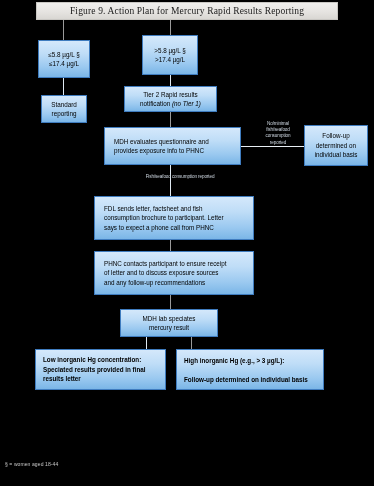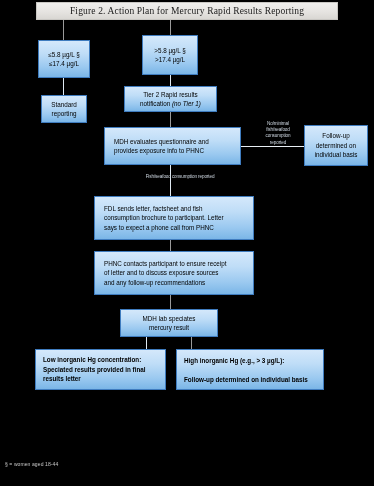--- a/index.html
+++ b/index.html
@@ -103,21 +103,21 @@
     letter-spacing: 0.1px;
     white-space: nowrap;
   }
 </style>
 </head>
 <body>
 
 <div id="figure-canvas">
 
   <div class="title-bar">
-    <span class="title-text">Figure 2. Action Plan for Mercury Rapid Results Reporting</span>
+    <span class="title-text">Figure 9. Action Plan for Mercury Rapid Results Reporting</span>
   </div>
 
   <div class="vline" style="left:63px; top:20px; height:20px;"></div>
 
   <div class="vline" style="left:170px; top:20px; height:15px;"></div>
 
   <div class="box center" style="left:38px; top:40px; width:52px; height:38px;">
     <span class="line">≤5.8 µg/L §</span>
     <span class="line">≤17.4 µg/L</span>
   </div>

